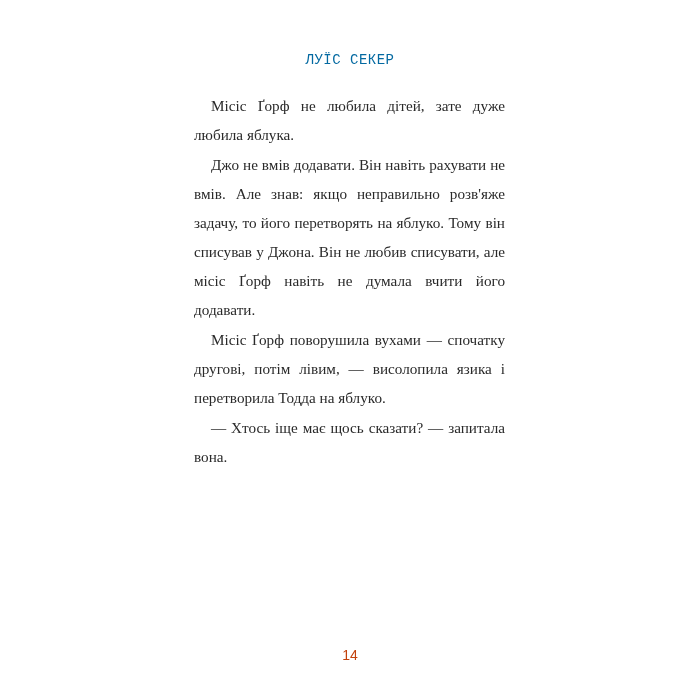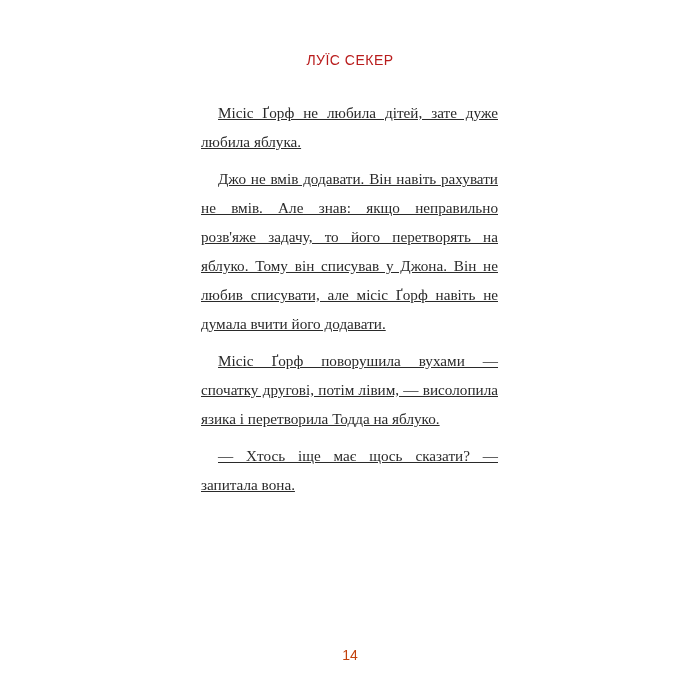--- a/index.html
+++ b/index.html
@@ -1,28 +1,28 @@
 <!DOCTYPE html>
 <html><head>
 <meta charset="utf-8">
 <style>
   html, body { margin: 0; padding: 0; background: #ffffff; }
   body { width: 700px; height: 700px; position: relative; overflow: hidden; }
   .page { position: absolute; left: 0; top: 0; width: 700px; height: 700px; background: #fff; }
   .running-head {
     position: absolute; top: 52px; left: 0; width: 700px; text-align: center;
-    font-family: Liberation Sans, sans-serif; font-size: 14px; letter-spacing: 0.5px;
-    color: #b91c1c; font-weight: normal;
+    font-family: Liberation Mono, monospace; font-size: 14px; letter-spacing: 0.5px;
+    color: #0369a1; font-weight: normal;
   }
   .body-text {
     position: absolute; top: 90px; left: 193px; width: 313px;
     font-family: "Liberation Serif", serif; font-size: 15.2px; line-height: 29px;
     color: #2a2a2a; text-align: justify;
   }
-  .body-text p { margin: 8px; text-indent: 17px; text-align-last: left; text-decoration: underline; }
+  .body-text p { margin: 1px; text-indent: 17px; text-align-last: left; }
   .folio {
     position: absolute; top: 647px; left: 0; width: 700px; text-align: center;
     font-family: "Liberation Sans", sans-serif; font-size: 14px; color: #c2410c;
   }
 </style>
 </head>
 <body>
 
 <div class="page">
   <div class="running-head">ЛУЇС СЕКЕР</div>

